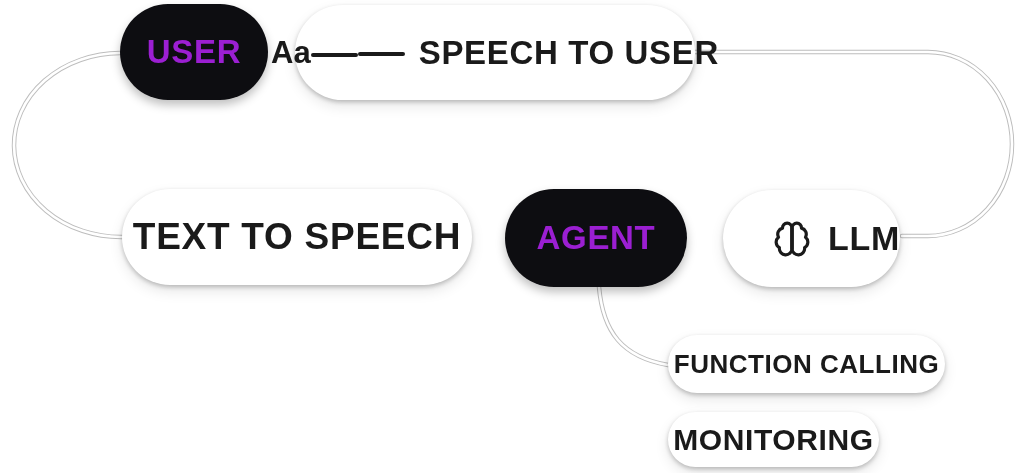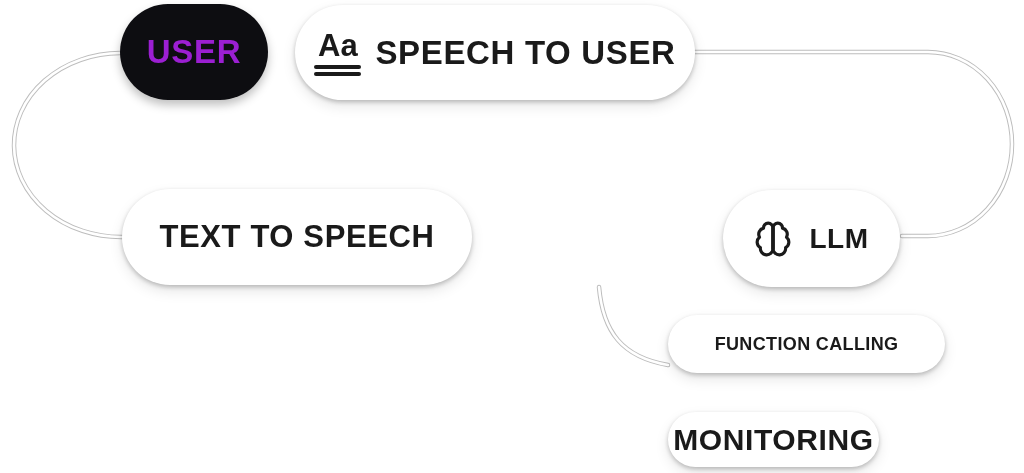--- a/index.html
+++ b/index.html
@@ -48,29 +48,29 @@
   }
   .pill.light {
     background: var(--node-light);
     color: var(--text-dark);
     box-shadow: 0 2px 4px rgba(0,0,0,0.22), 0 6px 14px rgba(0,0,0,0.10);
   }
 
   
   .node-user            { left: 120px; top: 4px;   width: 148px; height: 96px; font-size: 33px; }
   .node-speech-to-text  { left: 295px; top: 5px;   width: 400px; height: 95px; font-size: 33px; gap: 14px; }
-  .node-text-to-speech  { left: 122px; top: 189px; width: 350px; height: 96px; font-size: 31px; }
+  .node-text-to-speech  { left: 122px; top: 189px; width: 350px; height: 96px; font-size: 37px; }
   .node-agent           { left: 505px; top: 189px; width: 182px; height: 98px; font-size: 33px; }
-  .node-llm             { left: 723px; top: 190px; width: 177px; height: 97px; font-size: 28px; gap: 17px; }
-  .node-function-calling{ left: 668px; top: 315px; width: 277px; height: 58px; font-size: 18px; }
+  .node-llm             { left: 723px; top: 190px; width: 177px; height: 97px; font-size: 34px; gap: 17px; justify-content: flex-end; }
+  .node-function-calling{ left: 668px; top: 335px; width: 277px; height: 58px; font-size: 26px; }
   .node-monitoring      { left: 668px; top: 412px; width: 211px; height: 55px; font-size: 30px; }
 
   
   .aa-icon {
-    display: flex; flex-direction: column; align-items: center;
+    display: flex; flex-direction: row; align-items: center;
     line-height: 1;
   }
   .aa-glyph {
     font-size: 31px; font-weight: bold; color: var(--text-dark);
     letter-spacing: 0;
   }
   .aa-bar {
     width: 47px; height: 4px; border-radius: 2px;
     background: var(--text-dark);
     margin-top: 4px;
@@ -109,20 +109,23 @@
       <span class="aa-bar"></span>
       <span class="aa-bar"></span>
     </span>
     <span>SPEECH TO USER</span>
   </div>
 
   <div class="pill light node-text-to-speech">
     <span>TEXT TO SPEECH</span>
   </div>
 
+  <div class="pill dark node-agent">
+    <span>AGENT</span>
+  </div>
 
   <div class="pill light node-llm">
     <span>
       <svg class="brain-icon-svg" width="38" height="38" viewBox="0 0 24 24" fill="none" stroke="#1a1a1a" stroke-width="2" stroke-linecap="round" stroke-linejoin="round">
         <path d="M12 5a3 3 0 1 0-5.997.125 4 4 0 0 0-2.526 5.77 4 4 0 0 0 .556 6.588A4 4 0 1 0 12 18Z"></path>
         <path d="M12 5a3 3 0 1 1 5.997.125 4 4 0 0 1 2.526 5.77 4 4 0 0 1-.556 6.588A4 4 0 1 1 12 18Z"></path>
         <path d="M12 5v13"></path>
       </svg>
     </span>
     <span>LLM</span>

